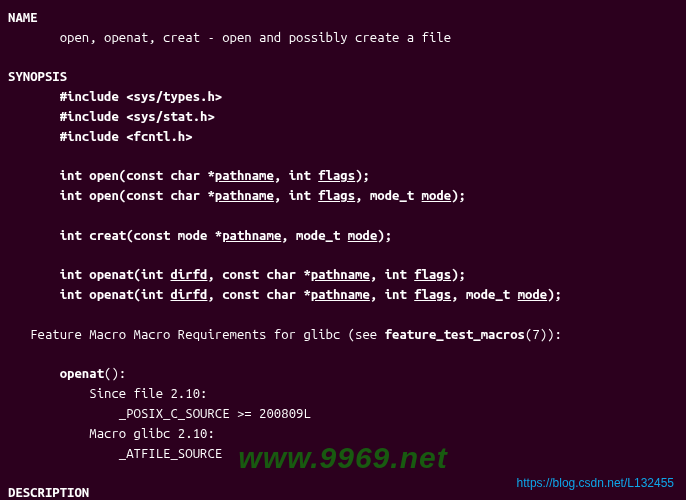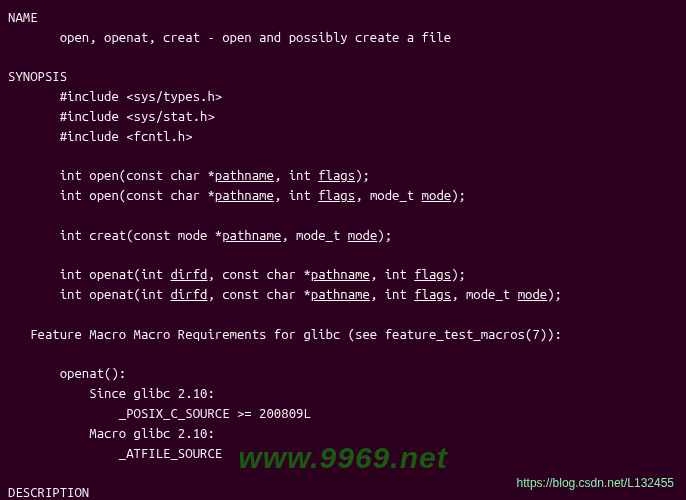--- a/index.html
+++ b/index.html
@@ -12,40 +12,40 @@
     font-family: "Ubuntu Mono", "DejaVu Sans Mono", Consolas, monospace;
     font-size: 13.2px;
     line-height: 1.5;
     color: #ffffff;
     position: relative;
   }
   .manpage {
     padding: 8px 10px 8px 8px;
     white-space: pre;
   }
-  .b { font-weight: normal; }
+  .b { font-weight: bold; }
   .u { text-decoration: underline; }
   .watermark {
     position: absolute;
     bottom: 20px;
     left: 50%;
     transform: translateX(-50%);
     color: rgba(0, 200, 0, 0.45);
     font-family: Arial, sans-serif;
     font-size: 30px;
     font-weight: bold;
     font-style: italic;
     letter-spacing: 1px;
     pointer-events: none;
   }
   .source-url {
     position: absolute;
     bottom: 8px;
     right: 12px;
-    color: #86efac;
+    color: #0ea5e9;
     font-family: Arial, sans-serif;
     font-size: 12px;
     pointer-events: none;
   }
 </style>
 </head>
 <body>
 
 <div class="manpage"><span class="b">NAME</span>
        <span>open, openat, creat - open and possibly create a file</span>
@@ -59,21 +59,21 @@
        <span class="b">int open(const char *</span><span class="b u">pathname</span><span class="b">, int </span><span class="b u">flags</span><span class="b">, mode_t </span><span class="b u">mode</span><span class="b">);</span>
 
        <span class="b">int creat(const mode *</span><span class="b u">pathname</span><span class="b">, mode_t </span><span class="b u">mode</span><span class="b">);</span>
 
        <span class="b">int openat(int </span><span class="b u">dirfd</span><span class="b">, const char *</span><span class="b u">pathname</span><span class="b">, int </span><span class="b u">flags</span><span class="b">);</span>
        <span class="b">int openat(int </span><span class="b u">dirfd</span><span class="b">, const char *</span><span class="b u">pathname</span><span class="b">, int </span><span class="b u">flags</span><span class="b">, mode_t </span><span class="b u">mode</span><span class="b">);</span>
 
    <span>Feature Macro Macro Requirements for glibc (see </span><span class="b">feature_test_macros</span><span>(7)):</span>
 
        <span class="b">openat</span><span>():</span>
-           <span>Since glibc 2.10:</span>
+           <span>Since file 2.10:</span>
                <span>_POSIX_C_SOURCE &gt;= 200809L</span>
            <span>Macro glibc 2.10:</span>
                <span>_ATFILE_SOURCE</span>
 
 <span class="b">DESCRIPTION</span>
        
        
        </div>
 
 <div class="watermark">www.9969.net</div>

